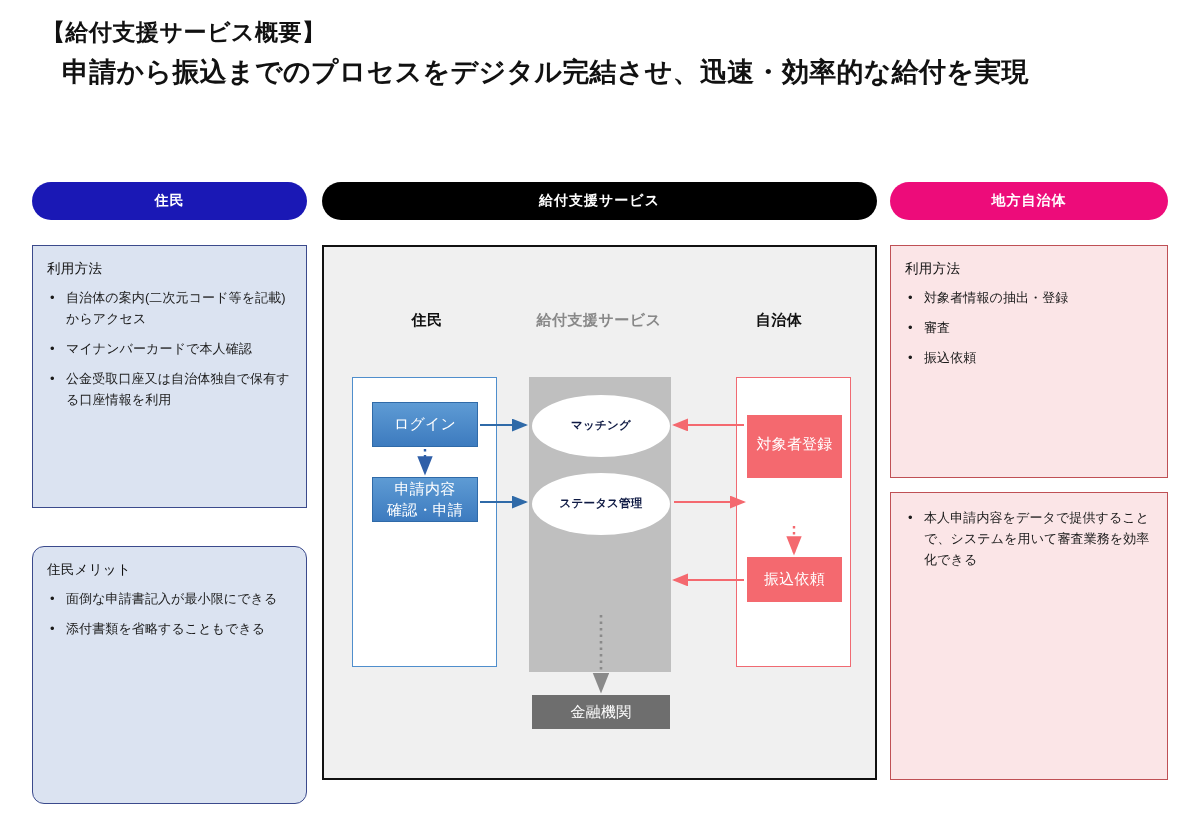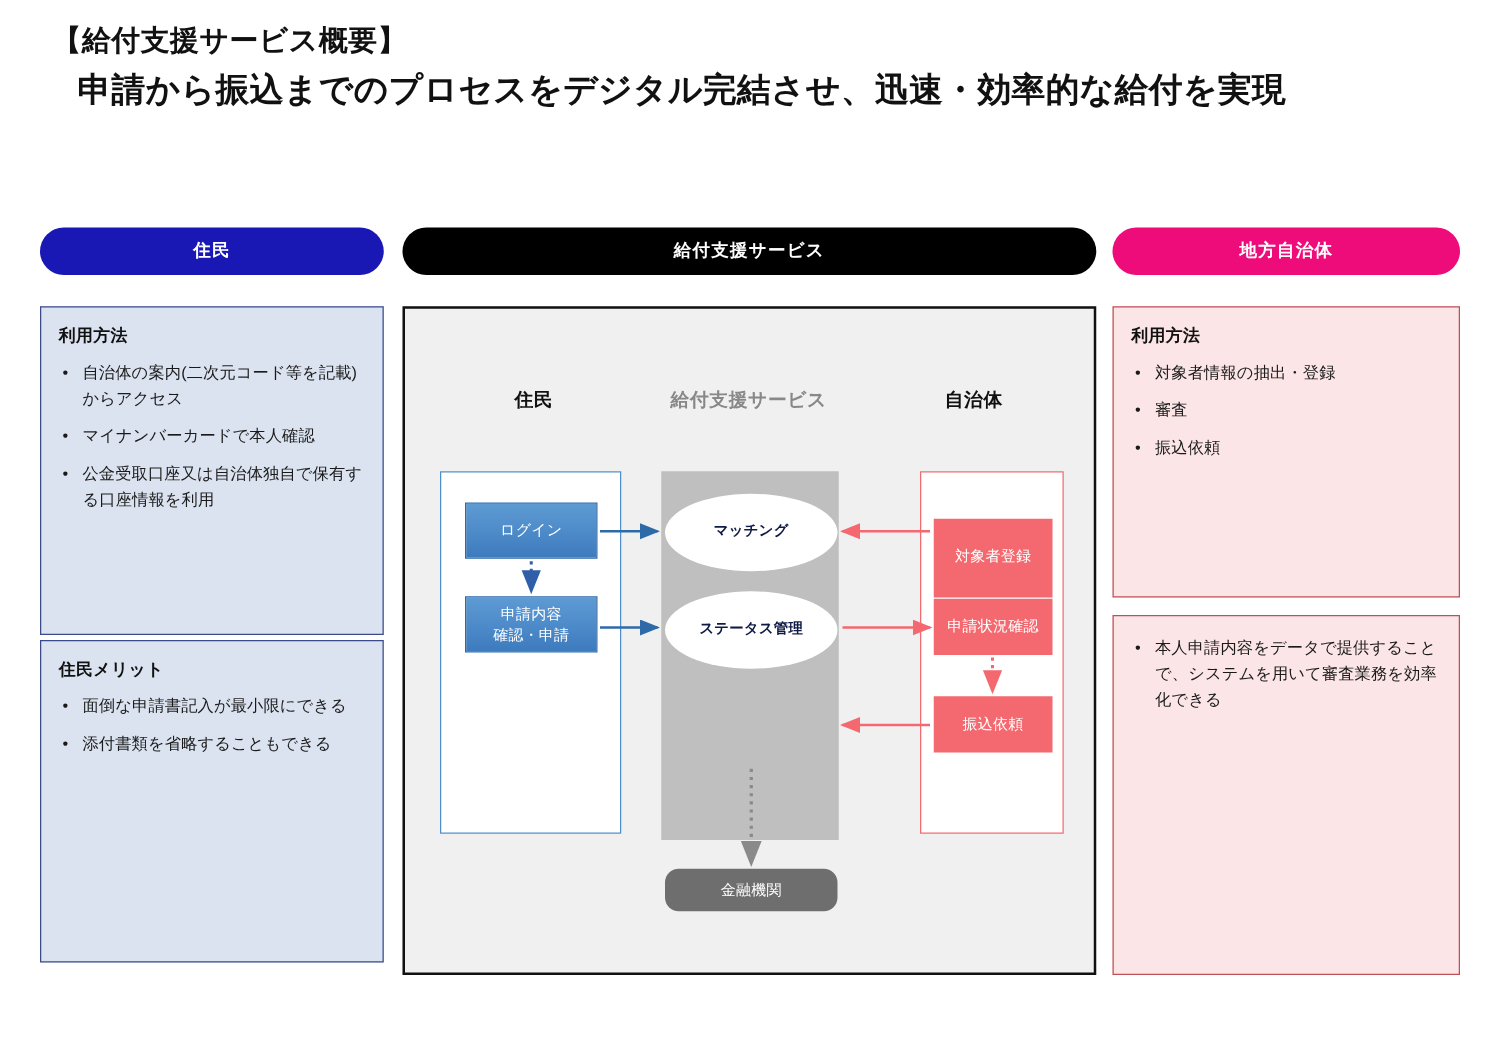--- a/index.html
+++ b/index.html
@@ -65,21 +65,21 @@
   .panel-blue {
     background: #dbe3f1;
     border: 1.5px solid #3b4a8c;
   }
   .panel-pink {
     background: #fbe5e7;
     border: 1.5px solid #bf5055;
   }
   .panel-heading {
     font-size: 13.5px;
-    font-weight: bold;
+    font-weight: normal;
     color: #111111;
     margin-bottom: 9px;
     letter-spacing: 0.3px;
   }
   .panel ul { list-style: none; }
   .panel li {
     position: relative;
     font-size: 13px;
     line-height: 1.62;
     color: #1a1a1a;
@@ -91,21 +91,21 @@
   .panel li::before {
     content: "•";
     position: absolute;
     left: 3px;
     top: 0;
     font-size: 13px;
     line-height: 1.62;
   }
 
   .panel-usage-left   { left: 32px;  top: 245px; width: 275px; height: 263px; }
-  .panel-merit-left   { left: 32px;  top: 512px; width: 275px; height: 258px; }
+  .panel-merit-left   { left: 32px;  top: 546px; width: 275px; height: 258px; border-radius: 12px; }
   .panel-usage-right  { left: 890px; top: 245px; width: 278px; height: 233px; }
   .panel-merit-right  { left: 890px; top: 492px; width: 278px; height: 288px; }
 
   
   .diagram {
     position: absolute;
     left: 322px;
     top: 245px;
     width: 555px;
     height: 535px;
@@ -140,21 +140,21 @@
   .lane-municipal { left: 412px; top: 130px; width: 115px; height: 290px;
                     border: 1.6px solid #f06a72; background: #ffffff; }
 
   
   .node {
     position: absolute;
     display: flex;
     align-items: center;
     justify-content: center;
     text-align: center;
-    font-size: 12px;
+    font-size: 15px;
     line-height: 1.35;
     color: #ffffff;
     letter-spacing: 0.2px;
   }
   .node-blue {
     background: linear-gradient(180deg, #5e9bd4 0%, #3d7bbf 100%);
     border: 1px solid #2f6aa8;
   }
   .node-pink {
     background: #f4696f;
@@ -175,21 +175,21 @@
   .node-apply     { left: 48px;  top: 230px; width: 106px; height: 45px; }
 
   .node-matching  { left: 208px; top: 148px; width: 138px; height: 62px; }
   .node-status    { left: 208px; top: 226px; width: 138px; height: 62px; }
   .node-bank-link { left: 208px; top: 304px; width: 138px; height: 62px; }
 
   .node-target    { left: 423px; top: 168px; width: 95px; height: 63px; font-family: Liberation Mono, monospace; }
   .node-appstat   { left: 423px; top: 232px; width: 95px; height: 45px; }
   .node-transfer  { left: 423px; top: 310px; width: 95px; height: 45px; }
 
-  .node-bank      { left: 208px; top: 448px; width: 138px; height: 34px; border-radius: 11px; }
+  .node-bank      { left: 208px; top: 448px; width: 138px; height: 34px; }
 </style>
 </head>
 <body>
 
 <div class="title-block">
   <div class="title-line1">【給付支援サービス概要】</div>
   <div class="title-line2">申請から振込までのプロセスをデジタル完結させ、迅速・効率的な給付を実現</div>
 </div>
 
 <div class="pill pill-resident">
@@ -290,23 +290,20 @@
   <div class="node node-ellipse node-matching">
     <span>マッチング</span>
   </div>
   <div class="node node-ellipse node-status">
     <span>ステータス管理</span>
   </div>
 
   <div class="node node-pink node-target">
     <span>対象者登録</span>
   </div>
-  <div class="node node-pink node-appstat">
-    <span>申請状況確認</span>
-  </div>
   <div class="node node-pink node-transfer">
     <span>振込依頼</span>
   </div>
 
   <div class="node node-gray node-bank">
     <span>金融機関</span>
   </div>
 </div>
 
 </body></html>

